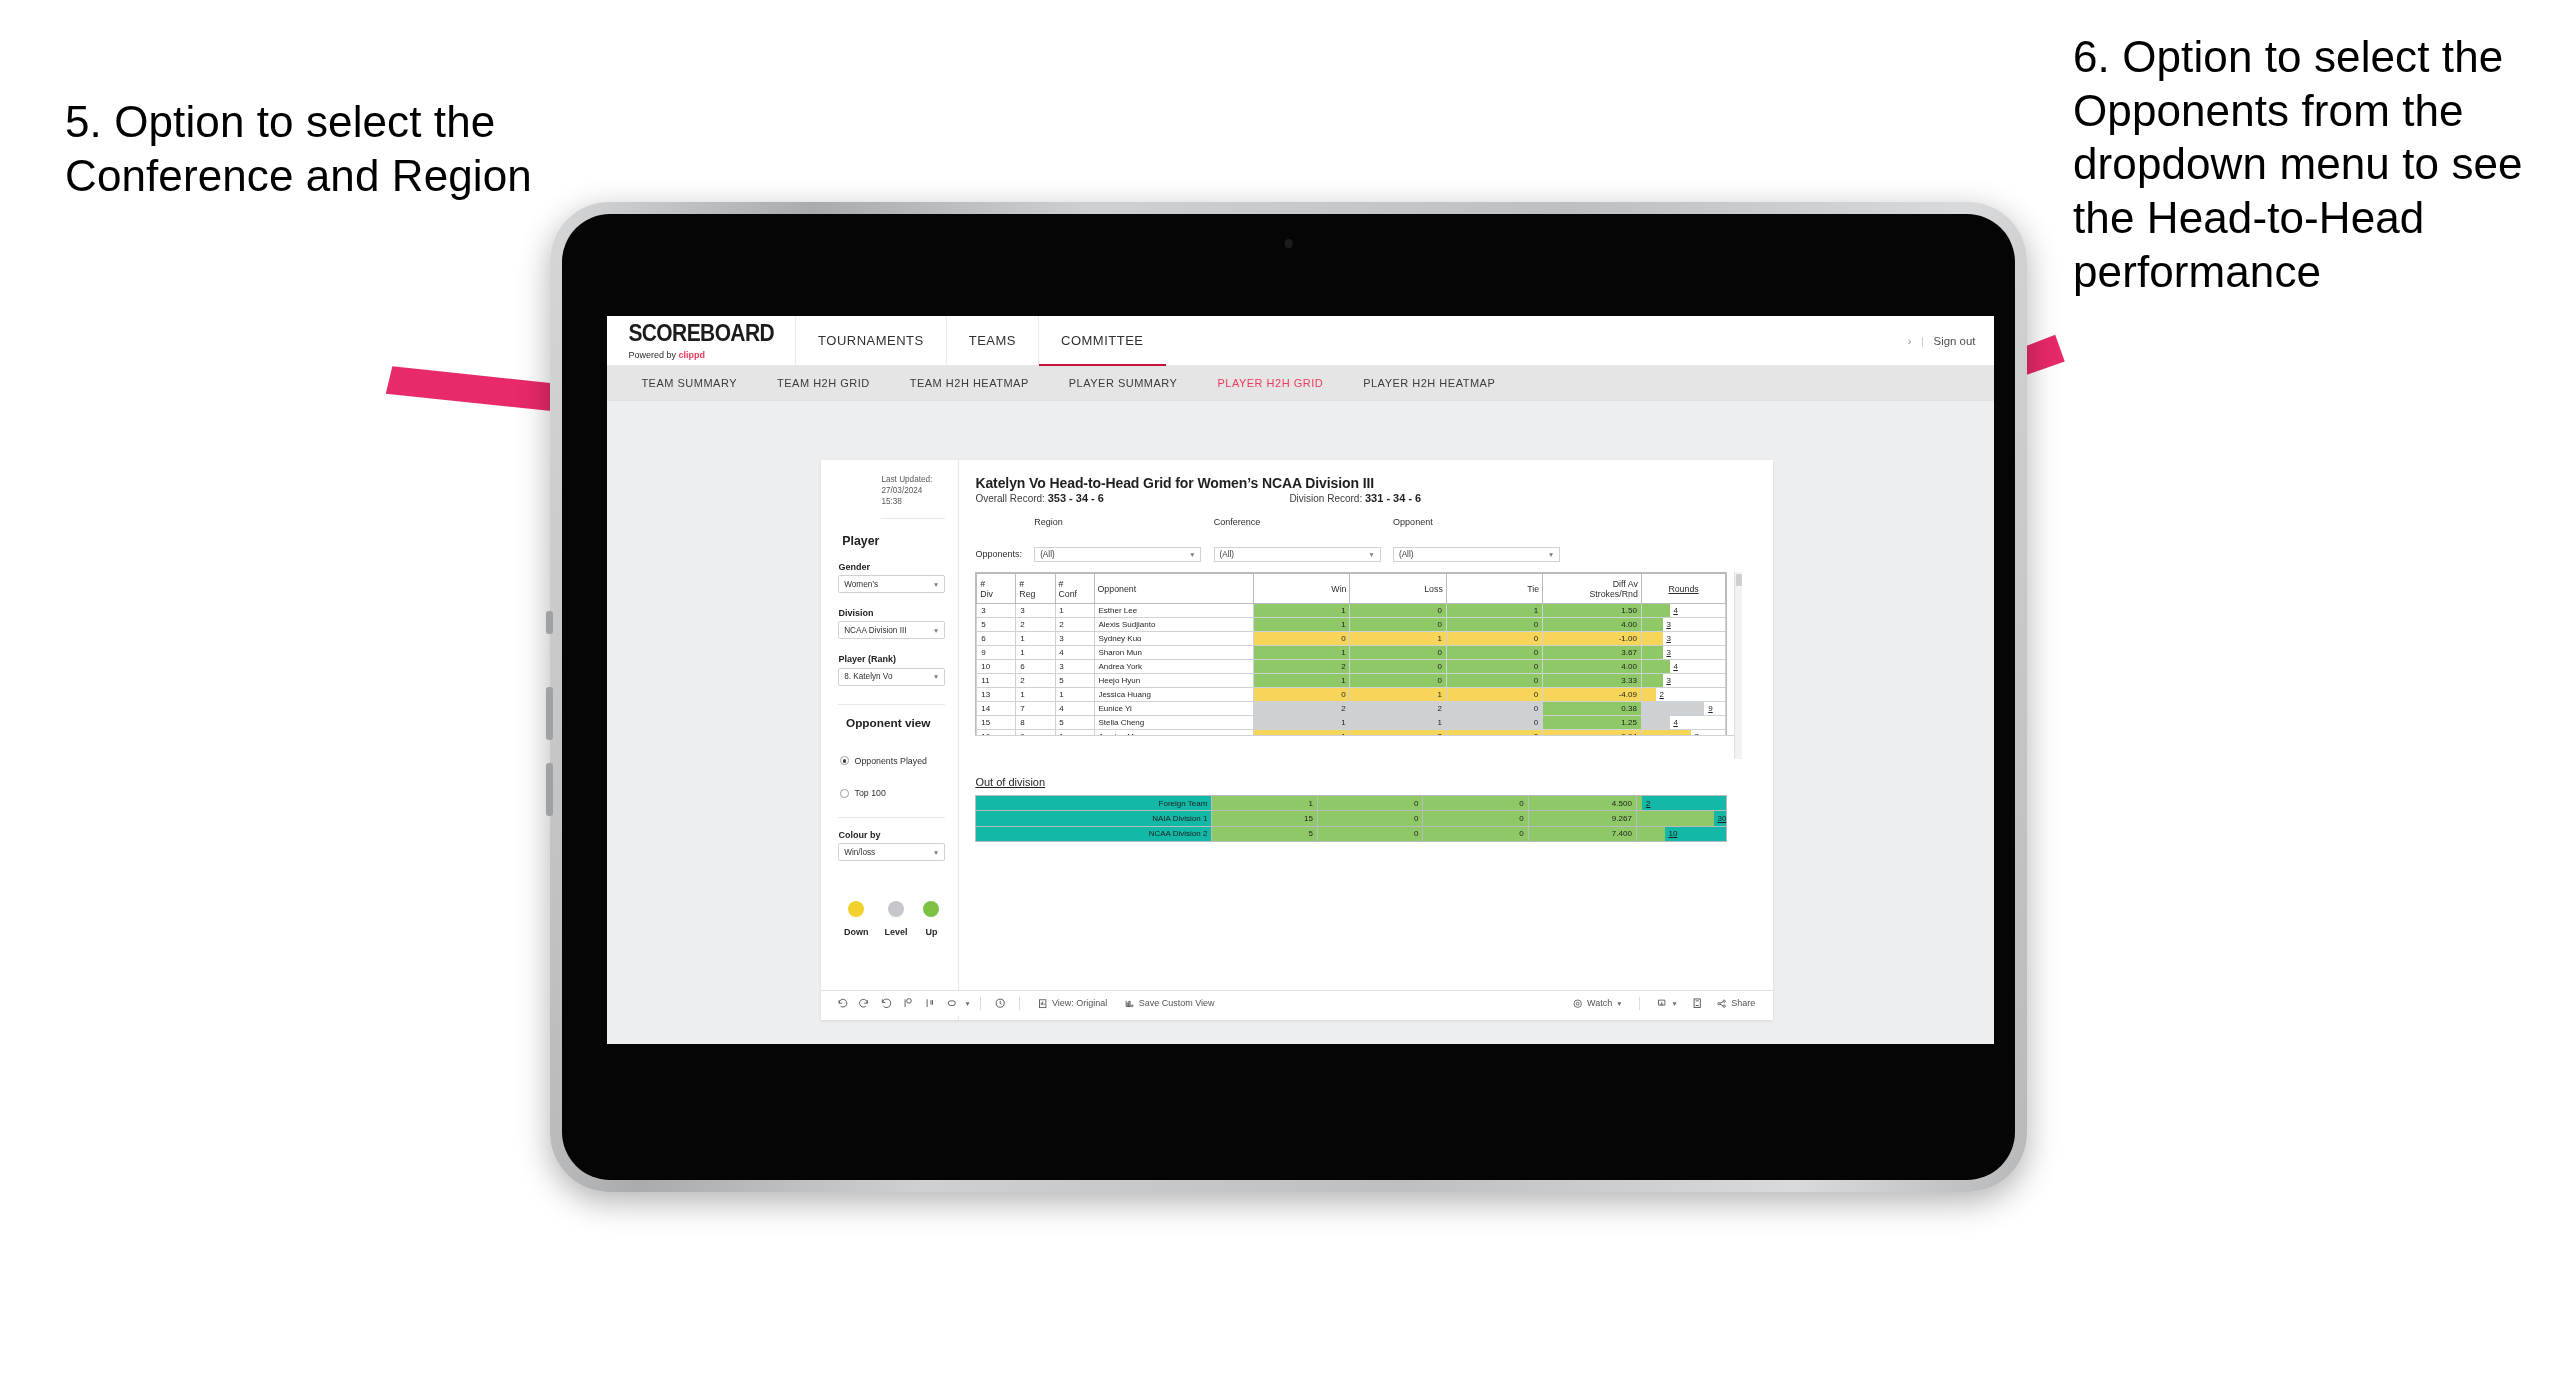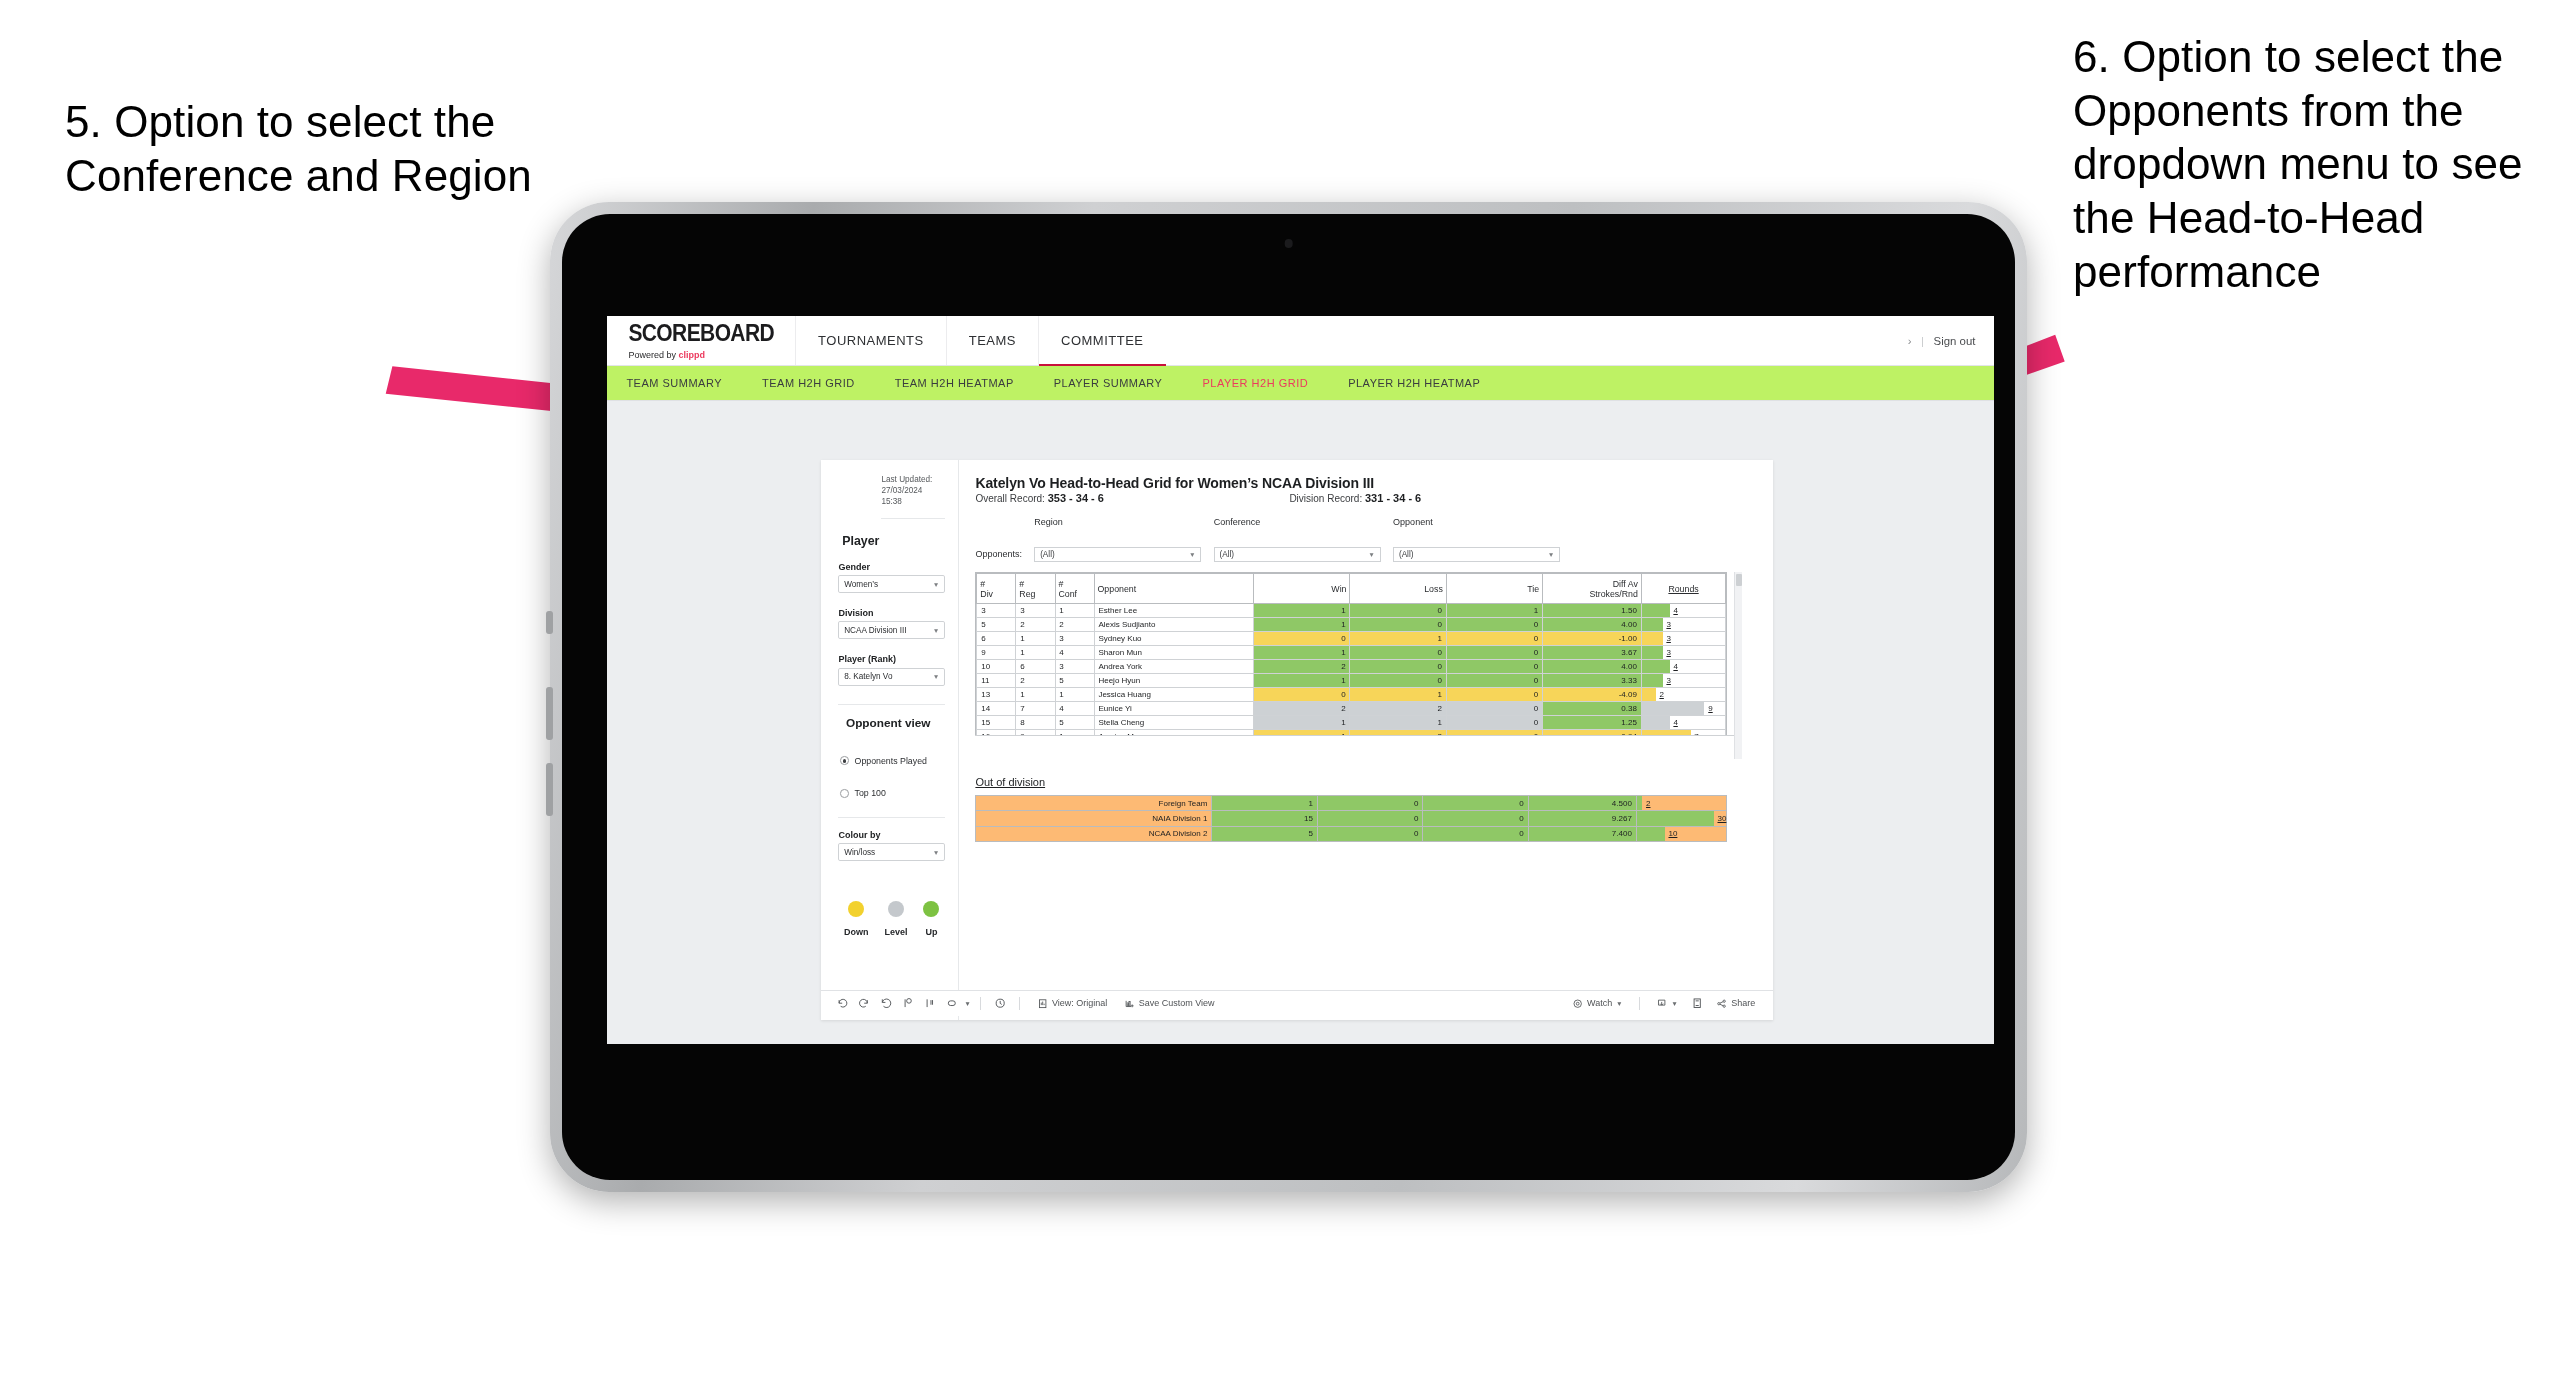--- a/index.html
+++ b/index.html
@@ -60,22 +60,22 @@
     font-size:13px;color:#2e3033;letter-spacing:0.5px;
     border-left:1px solid #ececee;cursor:pointer;position:relative;}
   .topnav-item.active:after{content:"";position:absolute;left:0;right:0;bottom:-1px;
     height:2.9px;background:#c8103c;}
   #signout-wrap{margin-left:auto;display:flex;align-items:center;
     padding-right:19px;gap:9.5px;font-size:11.4px;color:#4a4c4f;}
   #signout-chev{color:#8b8d90;font-size:11.4px;}
   #signout-div{color:#c9cbcd;}
 
   
-  #subnav{height:34px;background:#bef264;border-bottom:1px solid #dfe1e4;
-    display:flex;align-items:center;padding-left:19px;gap:0;}
+  #subnav{height:34px;background:#e5e5e5;border-bottom:1px solid #dfe1e4;
+    display:flex;align-items:center;padding-left:34px;gap:0;}
   .subnav-item{font-size:11px;color:#3a3c3f;letter-spacing:0.5px;
     padding:0 20px;cursor:pointer;white-space:nowrap;}
   .subnav-item:first-child{padding-left:0;}
   .subnav-item.active{color:#ec3a5e;}
 
   
   #content{position:absolute;top:85px;left:0;right:0;bottom:0;background:#eceef0;}
 
   #card{position:absolute;left:214px;top:59px;width:952px;height:560px;
     background:#fff;box-shadow:0 1px 2.9px rgba(0,0,0,.10);display:flex;}
@@ -141,21 +141,21 @@
   .rbar .lbl{padding-left:3.8px;font-size:8px;}
   #partial-row{position:absolute;left:0;right:0;bottom:0;height:23px;
     background:#fff;border-top:1px solid #cfd2d5;}
   #vscroll{position:absolute;right:0;top:0;width:8.6px;height:187px;
     background:#f1f2f4;border-left:1px solid #dfe1e4;box-sizing:border-box;}
   #vthumb{position:absolute;top:1.9px;left:1px;width:6.7px;height:11.4px;background:#cdd0d3;border-radius:1px;}
 
   
   #ood-title{font-size:11px;color:#1d1f21;margin:17px 0 6.7px 0;text-decoration:underline;}
   table.ood{border-collapse:collapse;table-layout:fixed;width:752px;font-size:8px;color:#1d1f21;}
-  table.ood td{border:1px solid #b9bcbf;height:14.3px;padding:0 3.8px;background:#fdba74;}
+  table.ood td{border:1px solid #b9bcbf;height:14.3px;padding:0 3.8px;background:#14b8a6;}
   .ood-name{width:176px;text-align:right;}
 
   
   #toolbar{position:absolute;left:214px;bottom:28.5px;width:952px;height:26px;
     background:#fff;border-top:1px solid #e0e2e5;display:flex;align-items:center;
     padding:0 11.4px;box-sizing:border-box;font-size:9px;color:#505356;gap:2.9px;}
   .tb-ico{width:19px;height:19px;display:flex;align-items:center;justify-content:center;
     cursor:pointer;color:#505356;}
   .tb-item{display:flex;align-items:center;gap:3.8px;padding:0 6.7px;cursor:pointer;white-space:nowrap;}
   .tb-sep{width:1px;height:12.4px;background:#d8dadd;margin:0 6.7px;}

